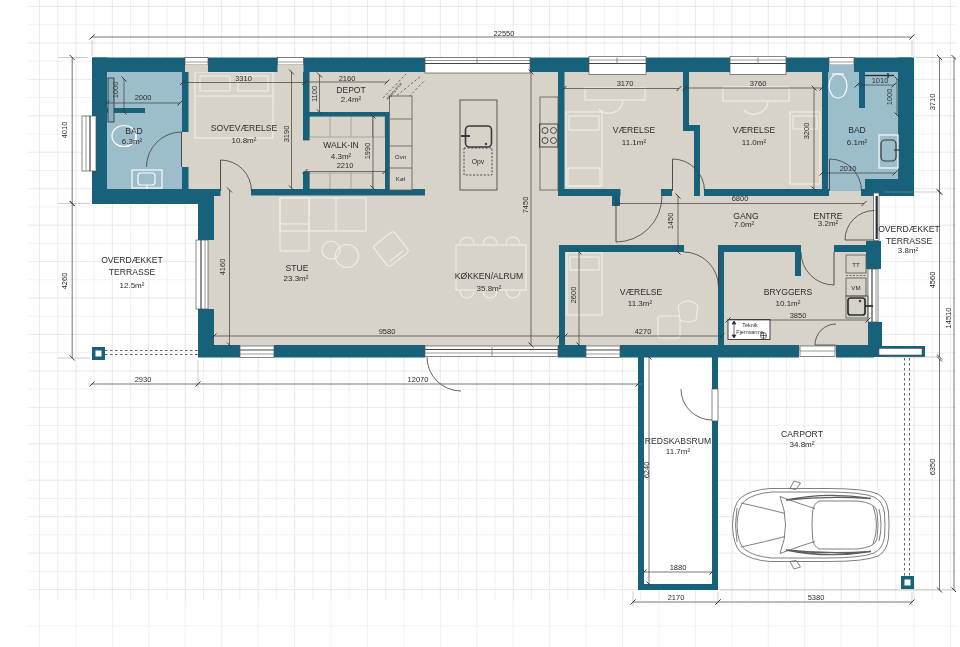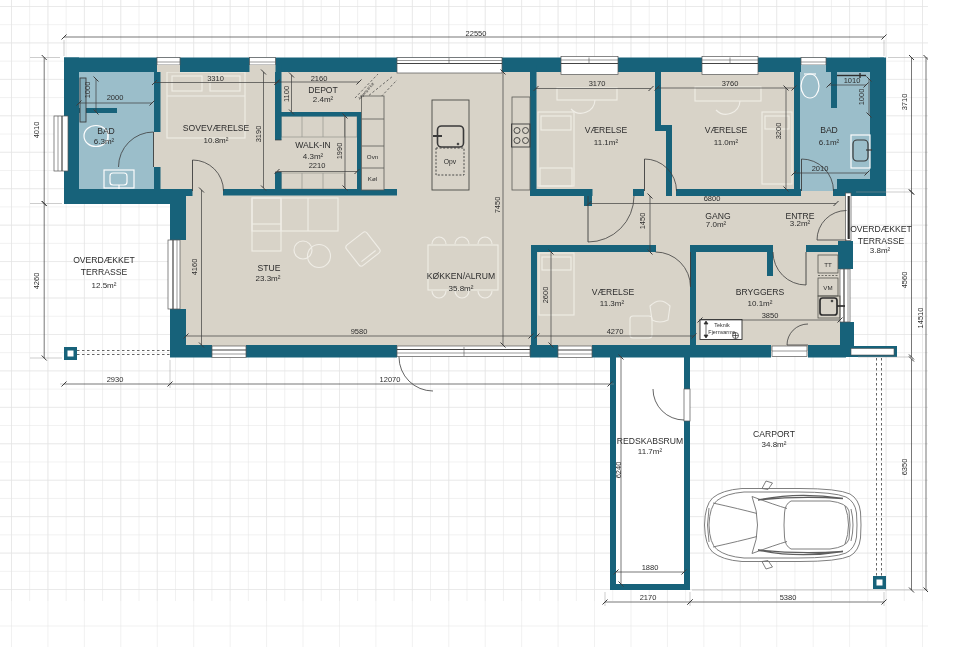--- a/index.html
+++ b/index.html
@@ -1,16 +1,16 @@
 <!DOCTYPE html>
 <html><head>
 <meta charset="utf-8">
 <style>
 html,body{margin:0;padding:0;background:#fff;}
-#wrap{width:928px;height:647px;position:relative;overflow:hidden;background:#fff;}
+#wrap{width:928px;height:647px;position:relative;overflow:hidden;background:#fff;margin-left:28px;}
 svg{display:block;}
 text{font-family:"Liberation Sans",sans-serif;fill:#2d2d2d;}
 </style>
 </head>
 <body>
 <div id="wrap">
 <svg width="960" height="647" viewBox="0 0 960 647">
 
 <defs>
 <pattern id="gfine" width="18.22" height="18.22" patternUnits="userSpaceOnUse" x="11" y="6">

